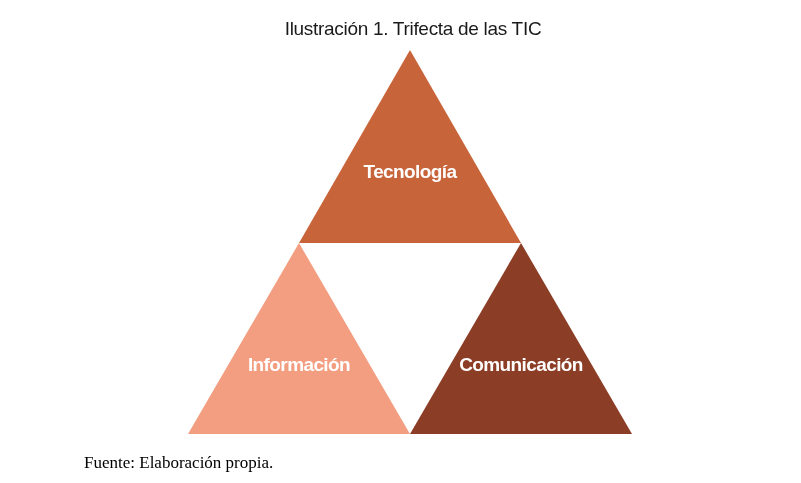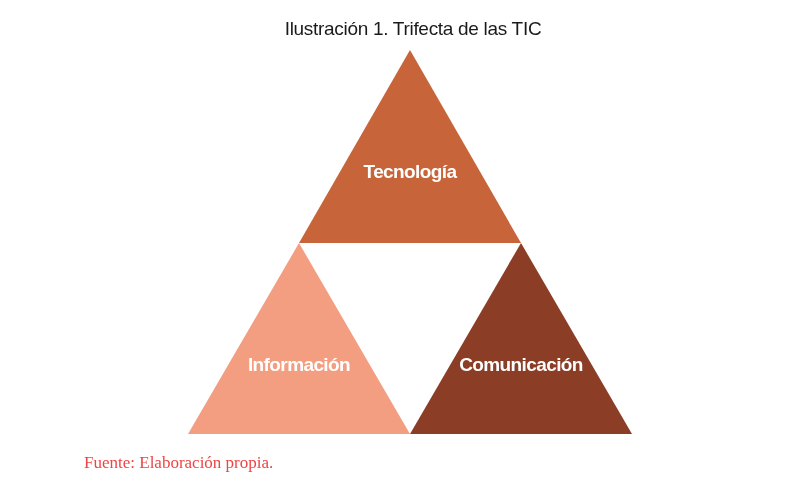--- a/index.html
+++ b/index.html
@@ -9,21 +9,21 @@
       font-family: "Liberation Sans", sans-serif; font-size: 19px; color: #1a1a1a;
       letter-spacing: -0.3px;
     }
     svg.diagram { position: absolute; left: 0; top: 0; }
     .label {
       font-family: "Liberation Sans", sans-serif; font-size: 19px; fill: #ffffff;
       font-weight: bold; letter-spacing: -0.6px;
     }
     .source {
       position: absolute; left: 84px; top: 453px;
-      font-family: "Liberation Serif", serif; font-size: 17px; color: #ef4444;
+      font-family: "Liberation Serif", serif; font-size: 17px; color: #000000;
     }
   </style>
 </head>
 <body>
 
 <div class="title">Ilustración 1. Trifecta de las TIC</div>
 
 <svg class="diagram" width="801" height="483" viewBox="0 0 801 483">
   <g>
     <polygon id="tri-0" points="410,50 521,243 299,243" fill="#c8643a"></polygon>

